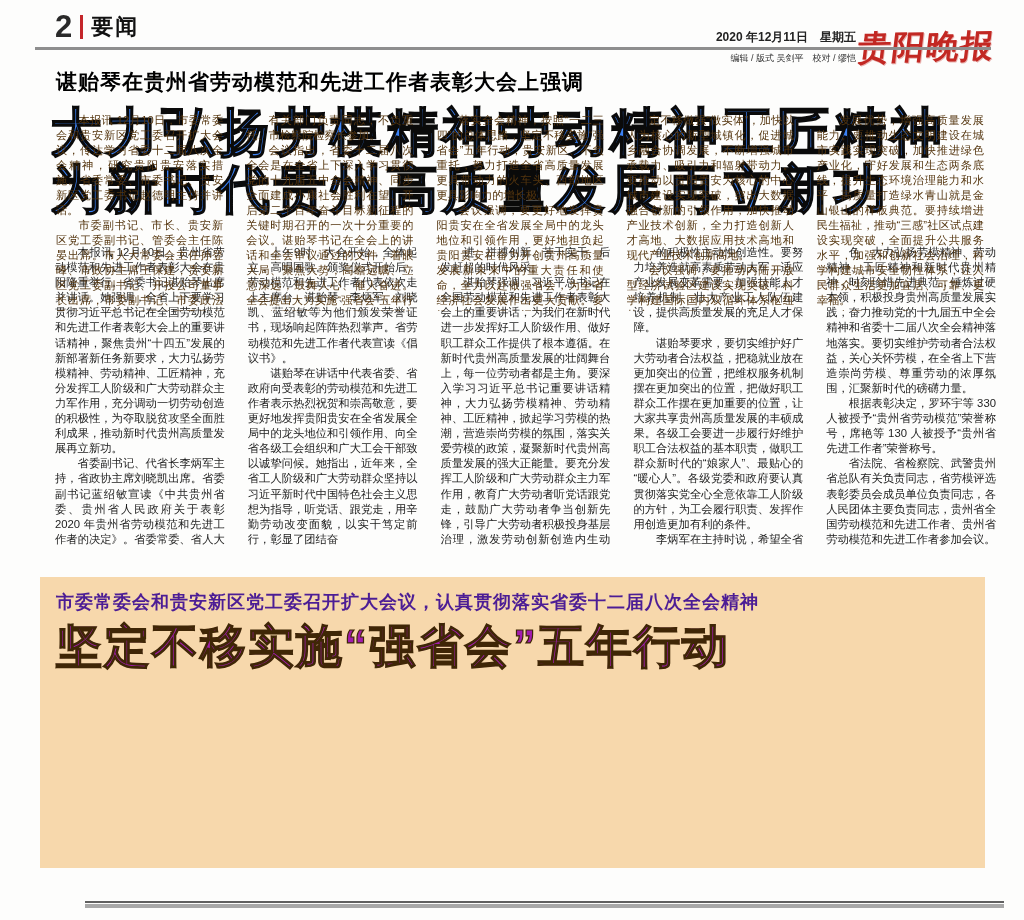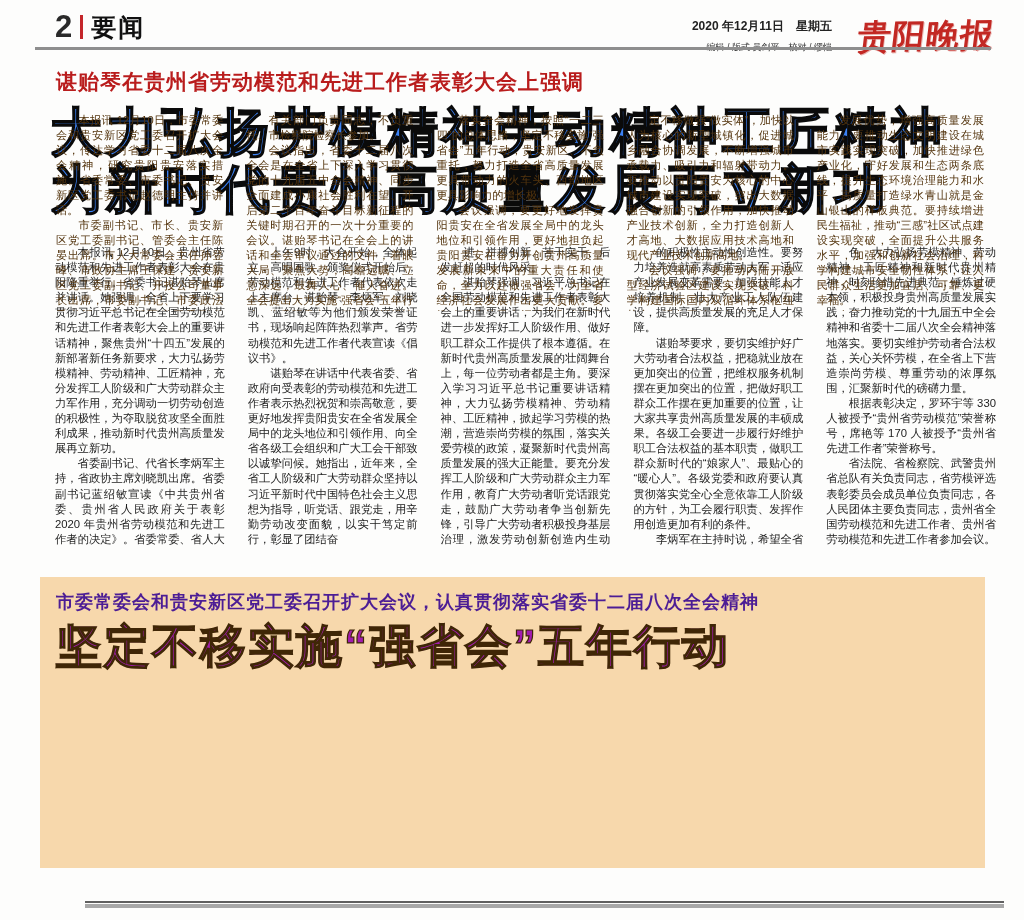--- a/index.html
+++ b/index.html
@@ -9,38 +9,38 @@
     font-family:"Liberation Sans","DejaVu Sans",sans-serif;
     -webkit-font-smoothing:antialiased;
   }
   .page{position:relative;width:1024px;height:920px;background:#fdfdfc;}
 
   
   .hdr{position:absolute;left:55px;top:10px;right:30px;height:40px;}
   .hdr-left{position:absolute;left:0;top:0;display:flex;align-items:center;gap:8px;}
   .pagenum{font-size:31px;font-weight:bold;color:#2a2a2a;line-height:34px;}
   .redbar{width:3px;height:24px;background:#c4262a;}
-  .sectionname{font-size:25px;font-weight:900;color:#111;letter-spacing:2px;}
-  .hdr-right{position:absolute;right:0;top:8px;display:flex;align-items:flex-start;gap:26px;}
+  .sectionname{font-size:22px;font-weight:900;color:#111;letter-spacing:2px;}
+  .hdr-right{position:absolute;right:0;top:19px;display:flex;align-items:flex-start;gap:2px;}
   .hdr-meta{text-align:right;color:#222;}
   .dateline{font-size:12px;font-weight:bold;white-space:nowrap;}
   .creditsline{font-size:9px;margin-top:6px;color:#333;white-space:nowrap;}
   .masthead{
     font-family:"DejaVu Serif","Liberation Serif",serif;
     font-size:33px;font-weight:900;color:#c22823;
     transform:skewX(-8deg) rotate(-1deg);
     letter-spacing:1px;line-height:36px;white-space:nowrap;
     text-shadow:1px 1px 0 rgba(194,40,35,.35);
   }
   .hdr-rule{position:absolute;left:35px;right:33px;top:47px;height:3px;background:#8e8e8e;}
 
   
   .kicker-top{
     position:absolute;left:56px;top:68px;right:40px;
-    font-size:21px;font-weight:bold;color:#b91c1c;letter-spacing:1px;
+    font-size:21px;font-weight:bold;color:#000000;letter-spacing:1px;
   }
   .headline-top{
     position:absolute;left:50px;top:104px;width:960px;
     font-weight:900;color:#3b82f6;
   }
   .headline-top .hl{
     font-size:52px;line-height:57px;letter-spacing:4px;white-space:nowrap;
     -webkit-text-stroke:1.5px #0a0a0a;
   }
   .body-cols{
@@ -122,21 +122,21 @@
         <p>进、拼搏创新、苦干实干、后发赶超的时代风采。</p>
         <p>谌贻琴强调，习近平总书记在全国劳动模范和先进工作者表彰大会上的重要讲话，为我们在新时代进一步发挥好工人阶级作用、做好职工群众工作提供了根本遵循。在新时代贵州高质量发展的壮阔舞台上，每一位劳动者都是主角。要深入学习习近平总书记重要讲话精神，大力弘扬劳模精神、劳动精神、工匠精神，掀起学习劳模的热潮，营造崇尚劳模的氛围，落实关爱劳模的政策，凝聚新时代贵州高质量发展的强大正能量。要充分发挥工人阶级和广大劳动群众主力军作用，教育广大劳动者听党话跟党走，鼓励广大劳动者争当创新先锋，引导广大劳动者积极投身基层治理，激发劳动创新创造内生动力，调动参与高质量发展</p>
       </div>
     <div class="col">
         <p>的积极性主动性创造性。要努力培养造就高素质劳动大军，适应产业发展变革需要，加强技能人才培养机制，壮大产业工人队伍建设，提供高质量发展的充足人才保障。</p>
         <p>谌贻琴要求，要切实维护好广大劳动者合法权益，把稳就业放在更加突出的位置，把维权服务机制摆在更加突出的位置，把做好职工群众工作摆在更加重要的位置，让大家共享贵州高质量发展的丰硕成果。各级工会要进一步履行好维护职工合法权益的基本职责，做职工群众新时代的“娘家人”、最贴心的“暖心人”。各级党委和政府要认真贯彻落实党全心全意依靠工人阶级的方针，为工会履行职责、发挥作用创造更加有利的条件。</p>
         <p>李炳军在主持时说，希望全省各级各类劳动者永葆工人阶级本</p>
       </div>
     <div class="col">
       <p>色，大力弘扬劳模精神、劳动精神、工匠精神和新时代贵州精神，时刻珍惜先进典范，锤炼过硬本领，积极投身贵州高质量发展实践，奋力推动党的十九届五中全会精神和省委十二届八次全会精神落地落实。要切实维护劳动者合法权益，关心关怀劳模，在全省上下营造崇尚劳模、尊重劳动的浓厚氛围，汇聚新时代的磅礴力量。</p>
-        <p>根据表彰决定，罗环宇等 330 人被授予“贵州省劳动模范”荣誉称号，席艳等 170 人被授予“贵州省先进工作者”荣誉称号。</p>
+        <p>根据表彰决定，罗环宇等 330 人被授予“贵州省劳动模范”荣誉称号，席艳等 130 人被授予“贵州省先进工作者”荣誉称号。</p>
         <p>省法院、省检察院、武警贵州省总队有关负责同志，省劳模评选表彰委员会成员单位负责同志，各人民团体主要负责同志，贵州省全国劳动模范和先进工作者、贵州省劳动模范和先进工作者参加会议。</p>
         <p class="byline-right">（许邵庭）</p>
     </div>
   </div>
 
   <div class="hilite">
     <div class="hilite-bg"></div>
     <div class="hilite-inner">
       <div class="kicker-hl">市委常委会和贵安新区党工委召开扩大会议，认真贯彻落实省委十二届八次全会精神</div>
       <div class="headline-hl">坚定不移实施“强省会”五年行动</div>

